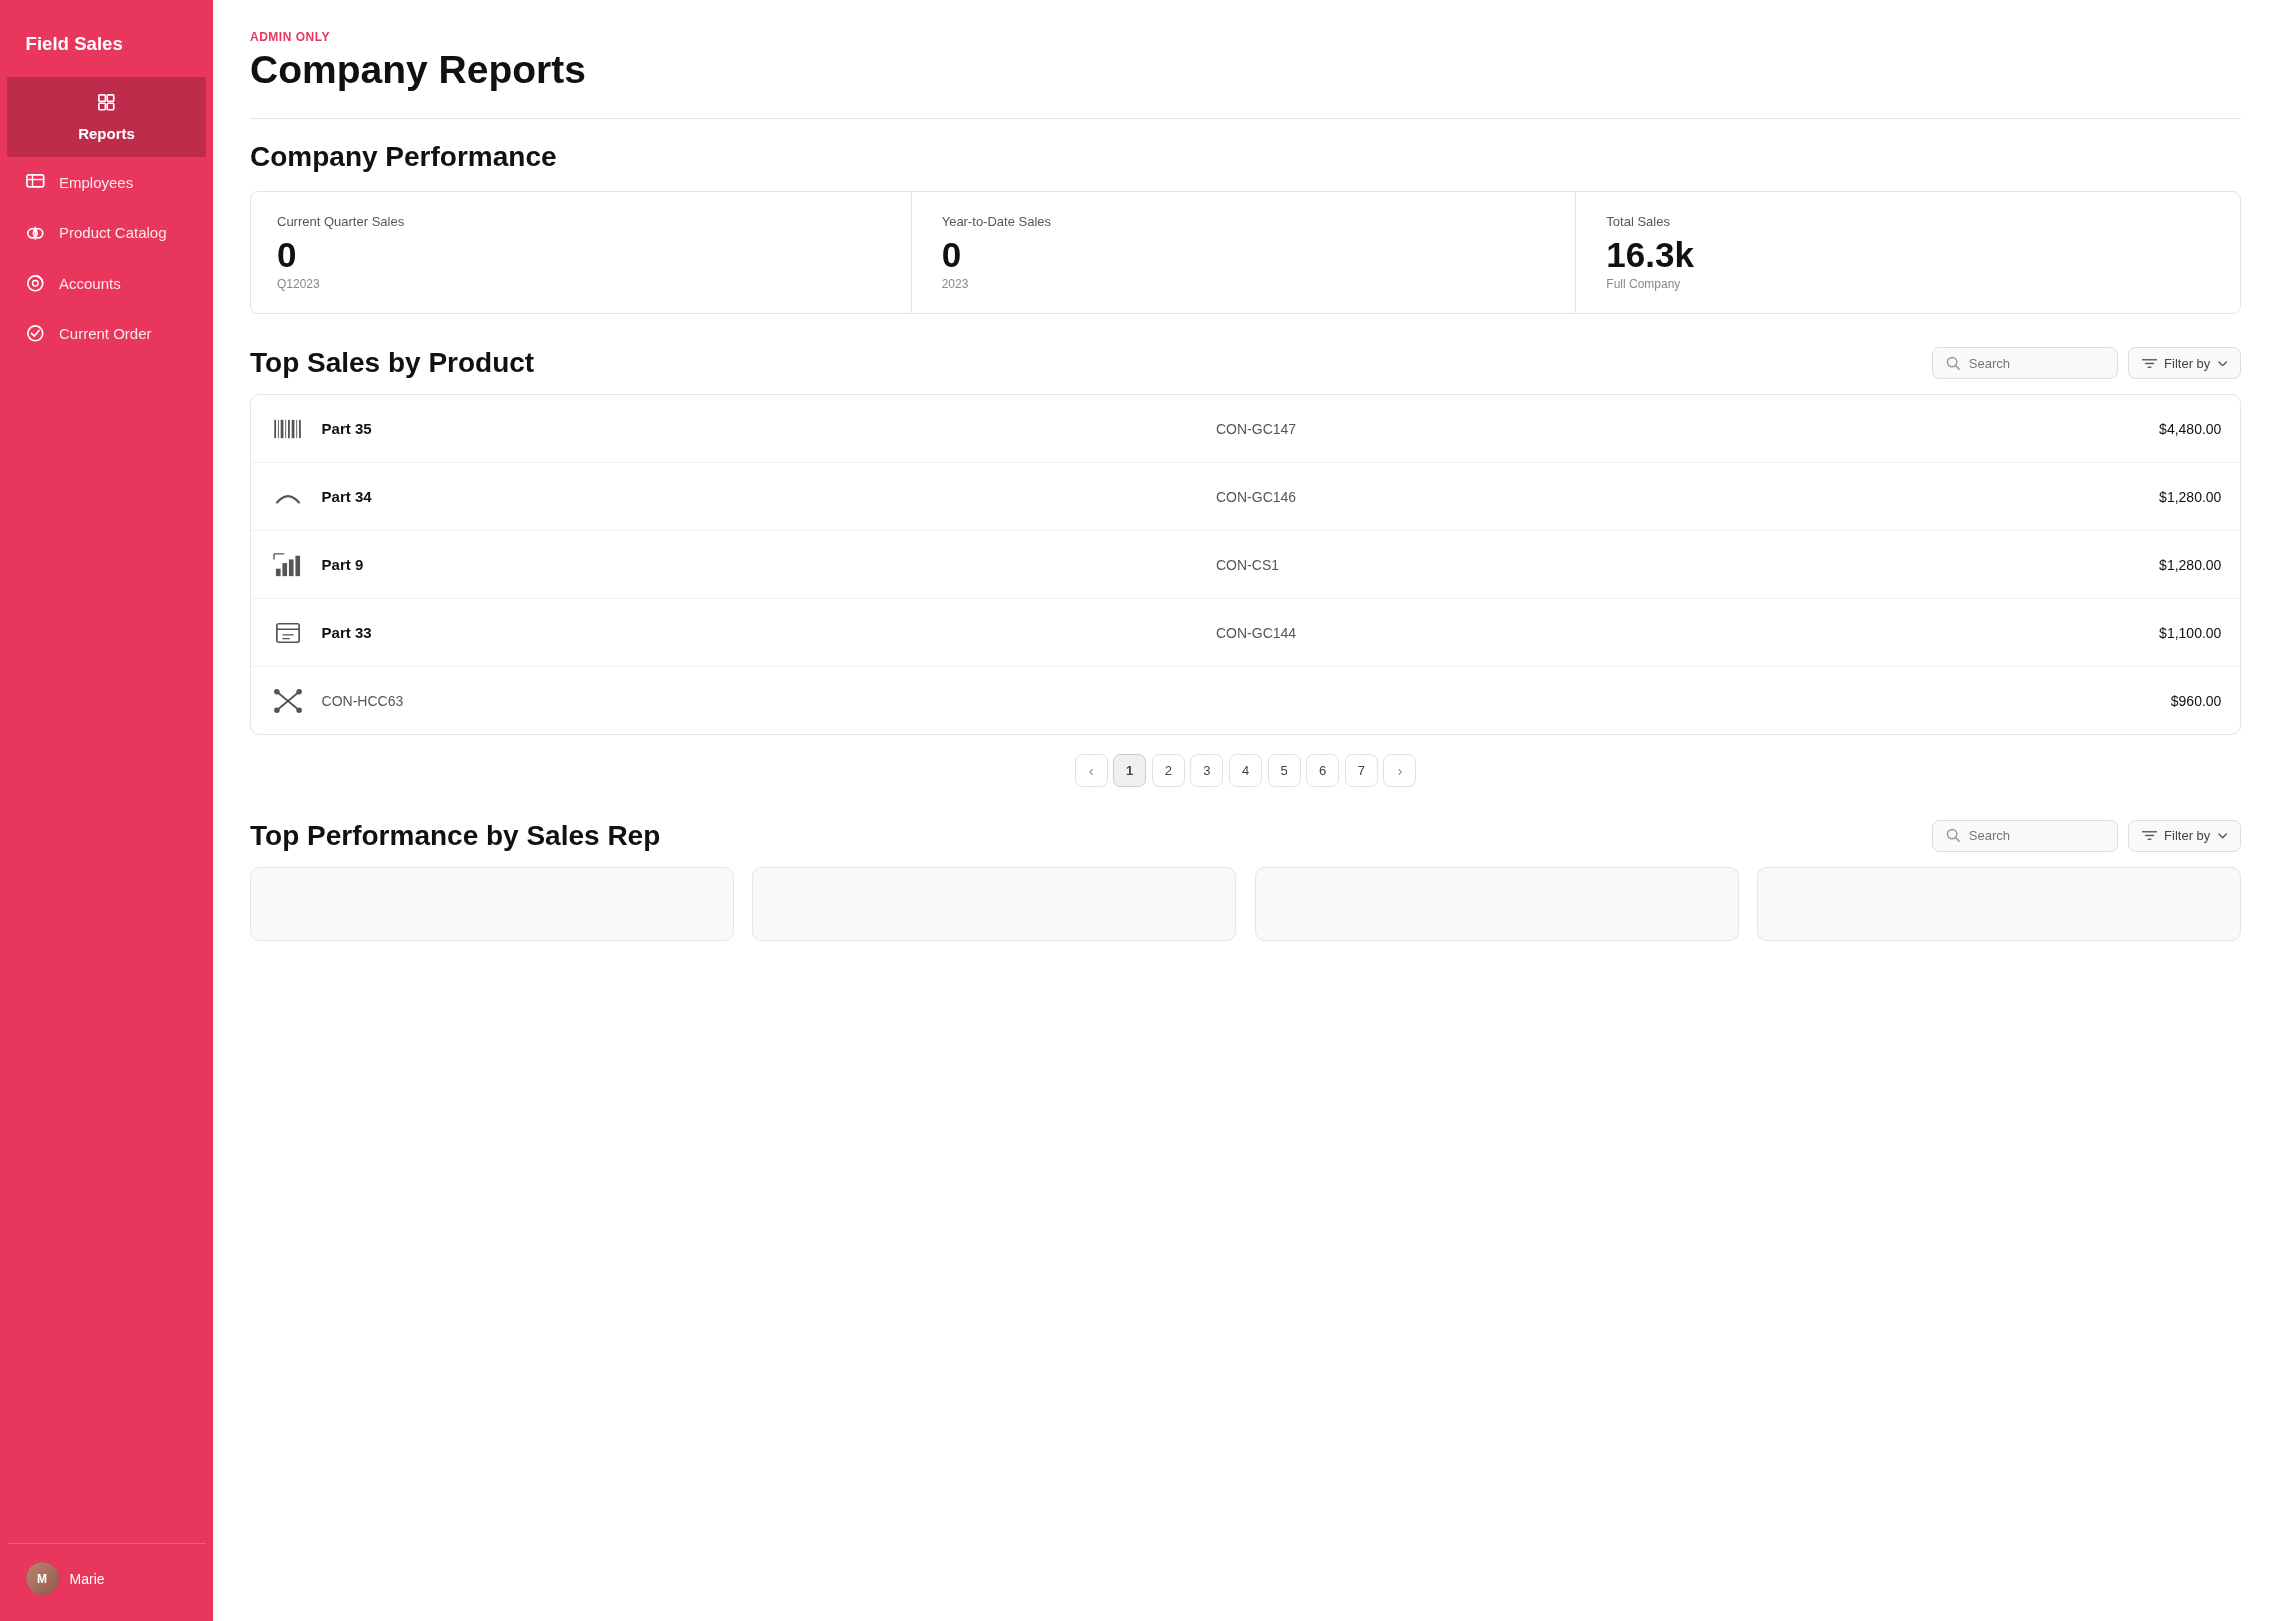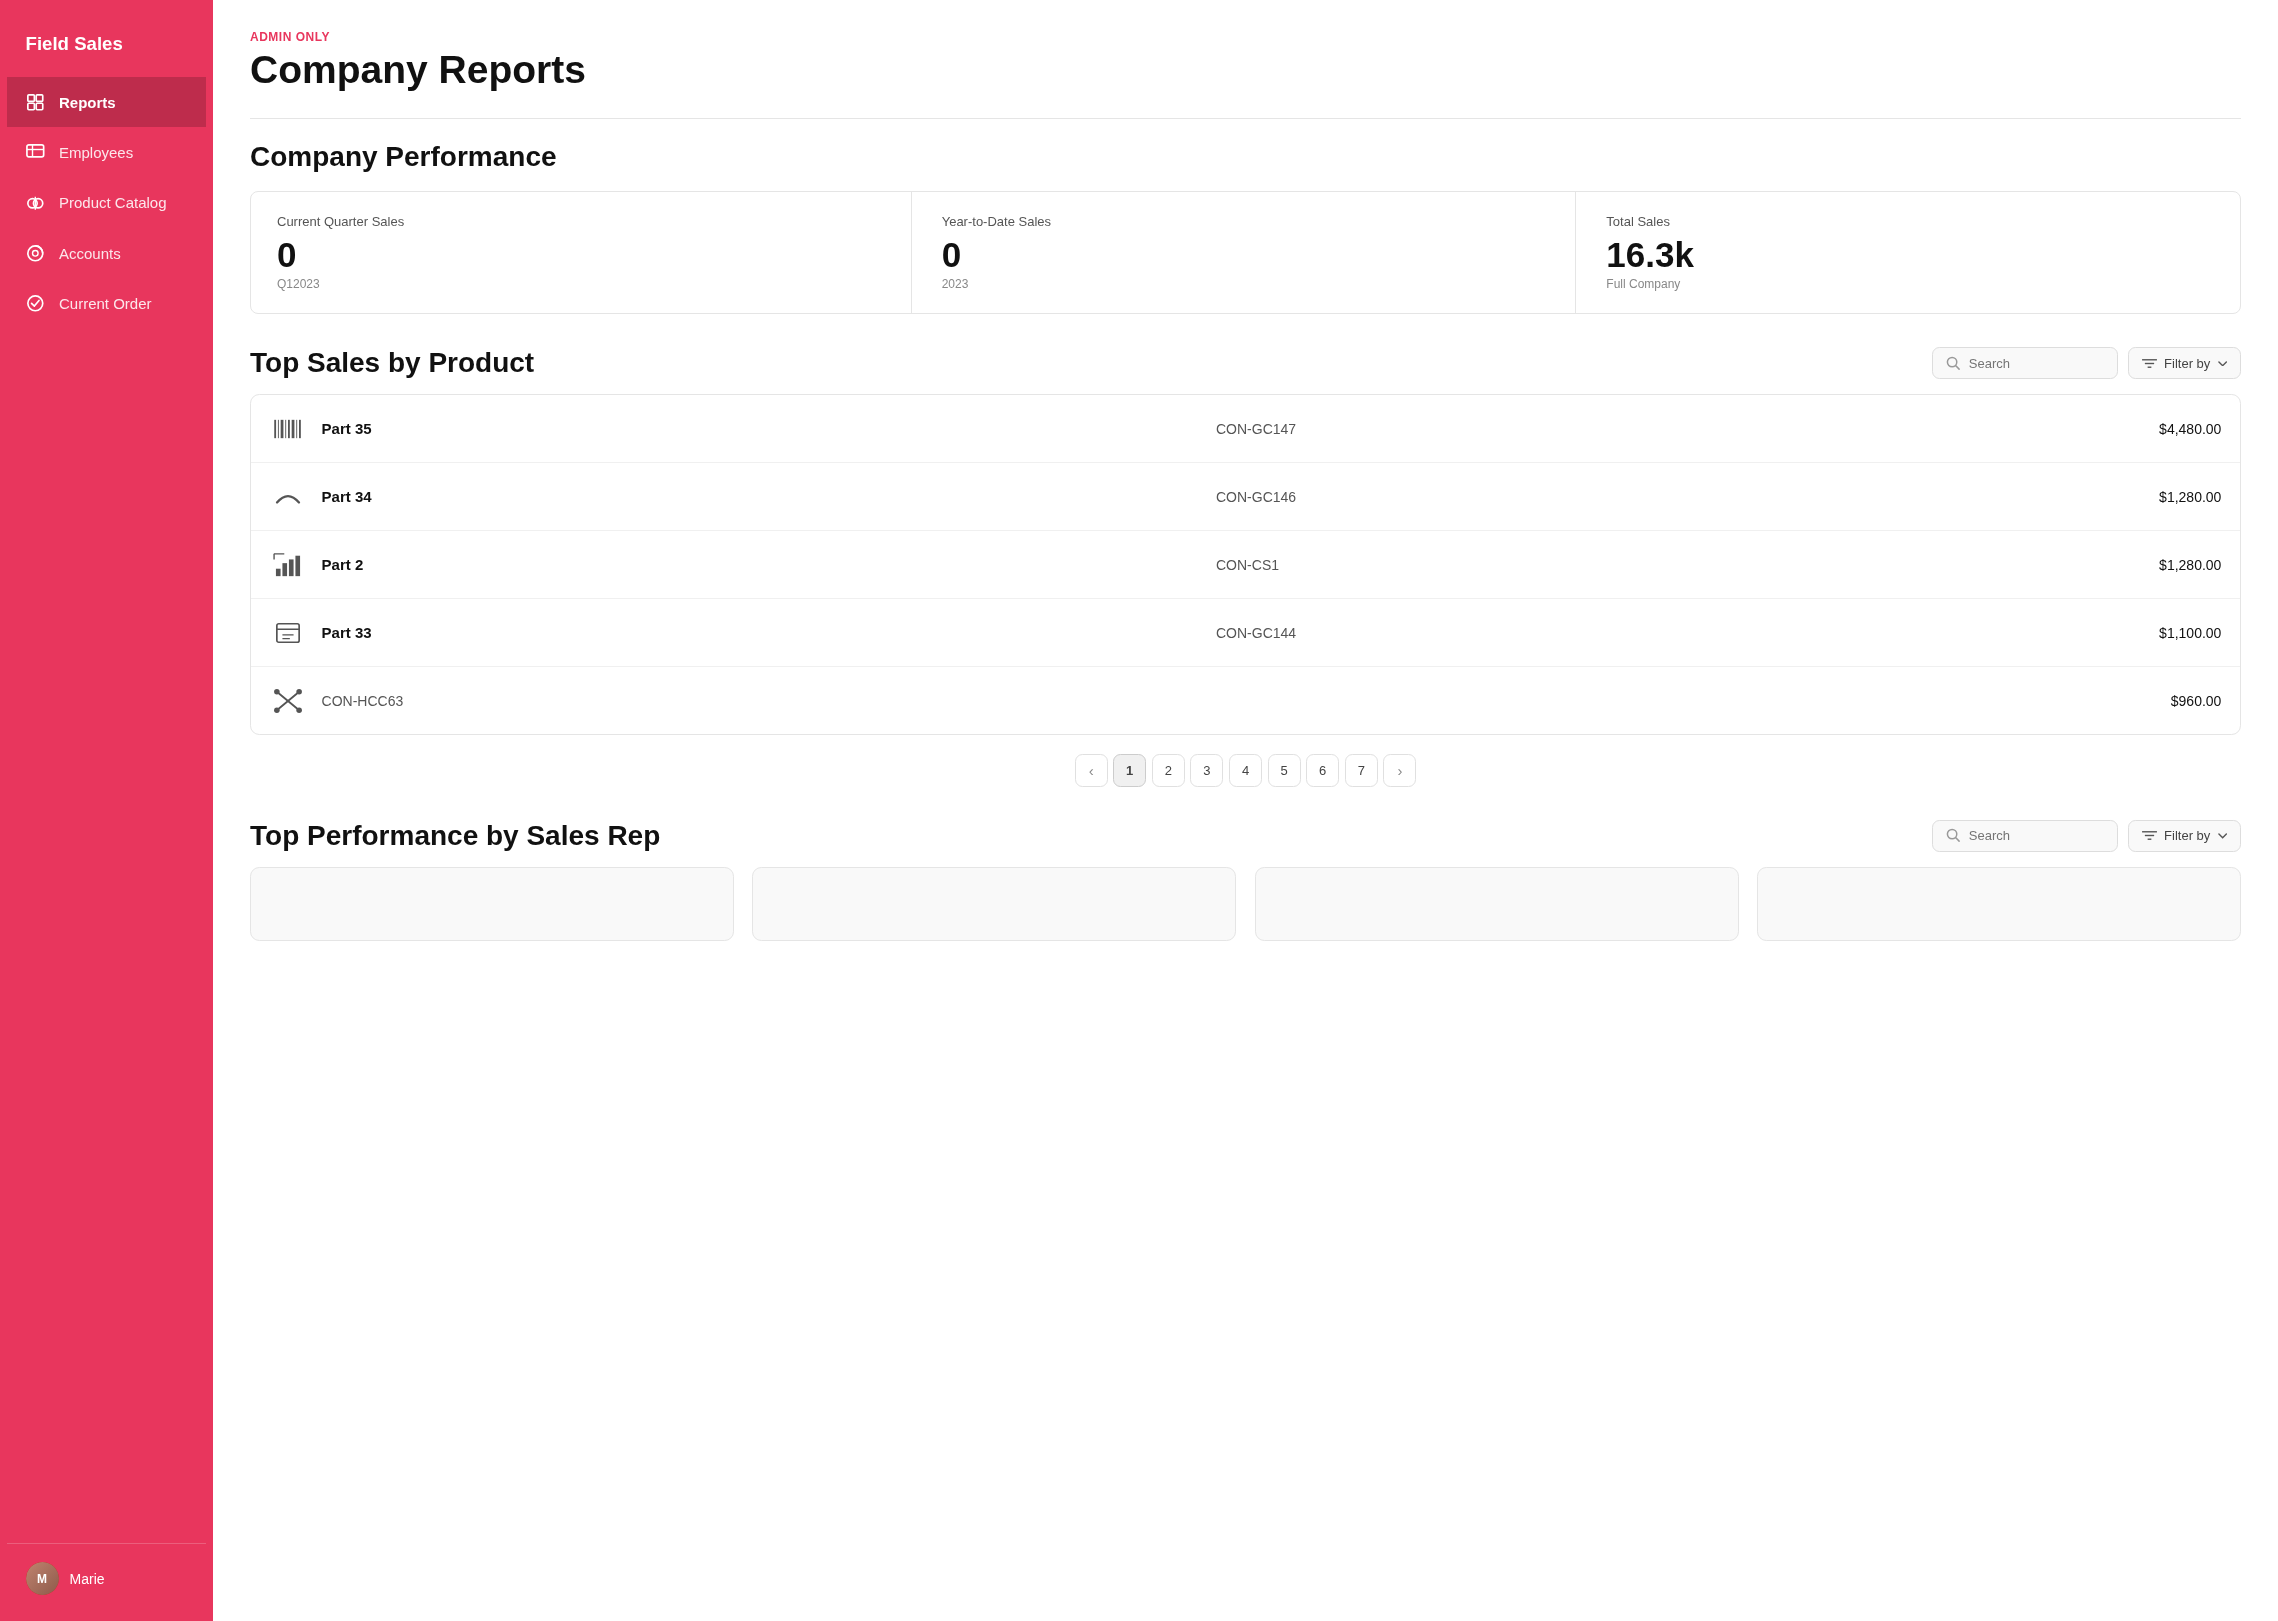--- a/index.html
+++ b/index.html
@@ -30,20 +30,21 @@
       cursor: pointer;
       font-size: 15px;
       color: rgba(255,255,255,0.88);
       border-radius: 0;
       transition: background 0.15s;
     }
     .sidebar-item.active {
       background: rgba(0,0,0,0.18);
       color: white;
       font-weight: 600;
+      flex-direction: column;
     }
     .sidebar-icon {
       width: 20.4px;
       height: 20.4px;
       display: flex;
       align-items: center;
       justify-content: center;
       flex-shrink: 0;
     }
     .sidebar-footer {
@@ -433,21 +434,21 @@
       <div class="product-icon">
         <svg width="30" height="26" viewBox="0 0 32 28" fill="none">
           <rect x="3" y="18" width="5" height="8" fill="#555"></rect>
           <rect x="10" y="12" width="5" height="14" fill="#555"></rect>
           <rect x="17" y="8" width="5" height="18" fill="#555"></rect>
           <rect x="24" y="4" width="5" height="22" fill="#555"></rect>
           <line x1="1" y1="2" x2="12" y2="2" stroke="#555" stroke-width="1.5"></line>
           <line x1="1" y1="2" x2="1" y2="8" stroke="#555" stroke-width="1.5"></line>
         </svg>
       </div>
-      <div class="product-name">Part 2</div>
+      <div class="product-name">Part 9</div>
       <div class="product-sku">CON-CS1</div>
       <div class="product-price">$1,280.00</div>
     </div>
 
     <div class="table-row">
       <div class="product-icon">
         <svg width="30" height="26" viewBox="0 0 32 28" fill="none">
           <rect x="4" y="4" width="24" height="20" rx="2" stroke="#555" stroke-width="1.8" fill="none"></rect>
           <line x1="4" y1="10" x2="28" y2="10" stroke="#555" stroke-width="1.5"></line>
           <line x1="10" y1="16" x2="22" y2="16" stroke="#555" stroke-width="1.5"></line>

